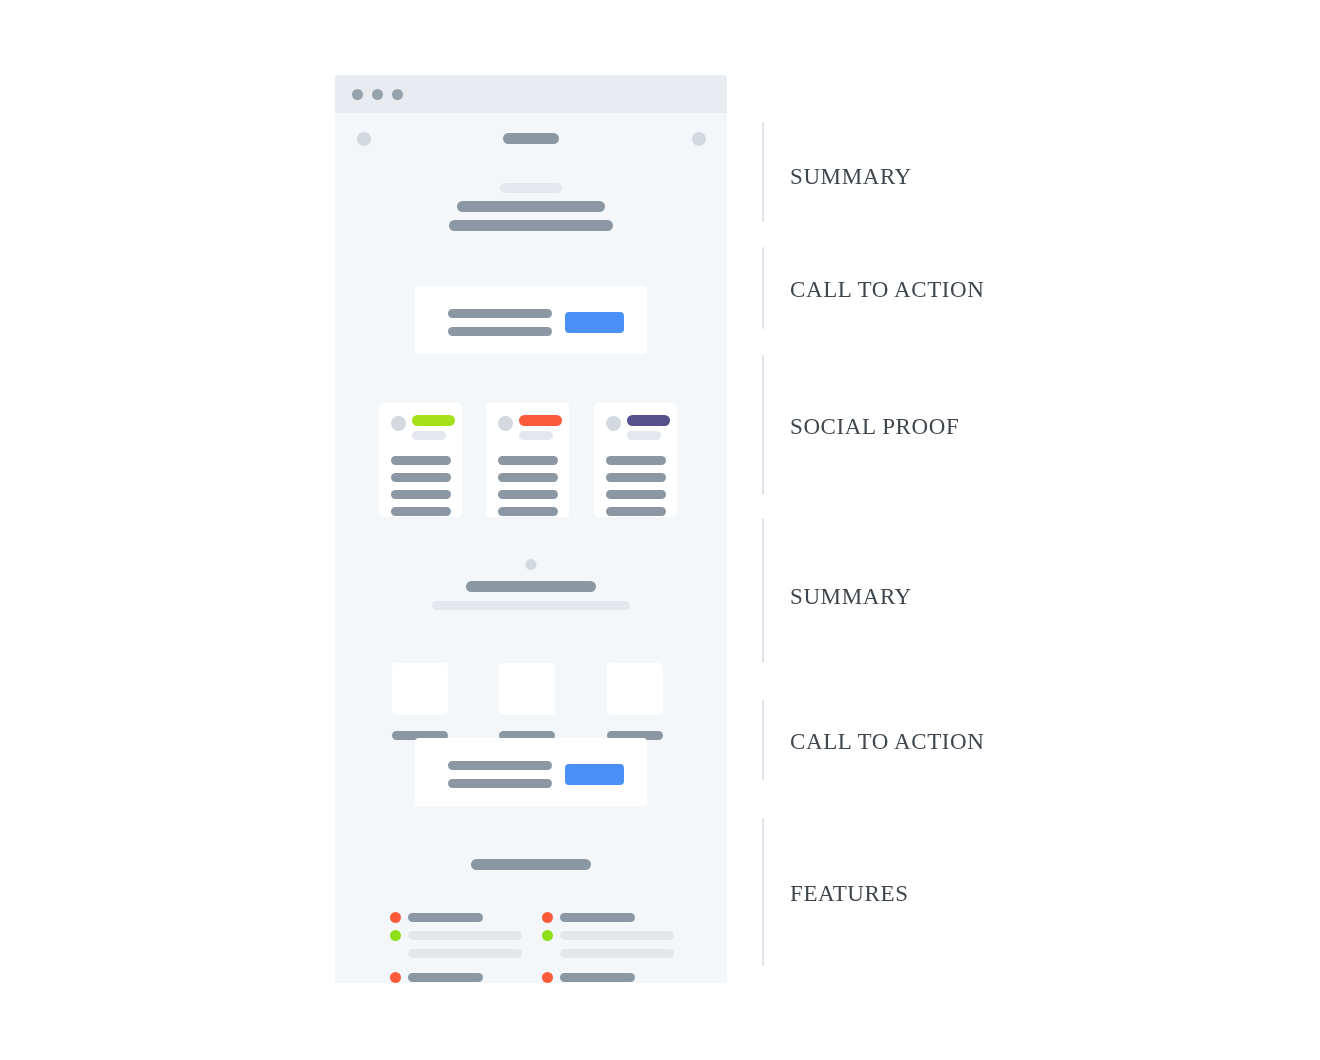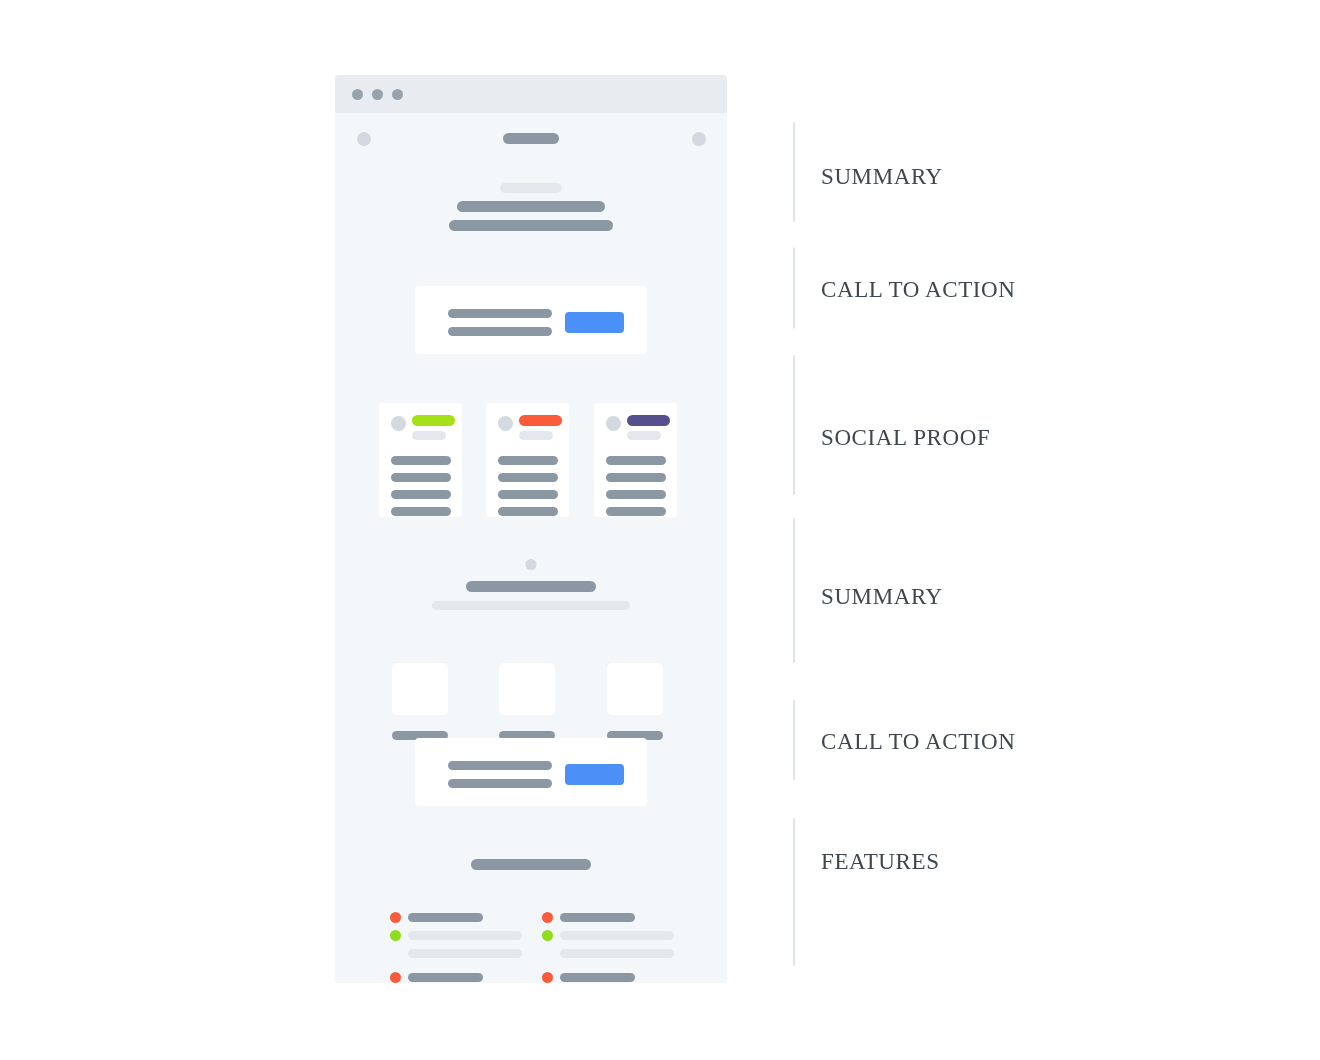--- a/index.html
+++ b/index.html
@@ -203,21 +203,20 @@
   .fbar.sub  { width: 114px; background: #e4e8ec; }
   .feature-row + .feature-row { margin-top: 5px; }
 
   
   .annotations {
     position: absolute;
     left: 762px;
     top: 0;
     width: 520px;
     height: 1060px;
-    margin-left: 31px;
   }
   .anno-rule {
     position: absolute;
     left: 0;
     top: 0;
     width: 2px;
     background: #dfe4ea;
     border-radius: 1px;
   }
   .anno-label {
@@ -382,26 +381,26 @@
 
   <div class="annotations">
 
     <div class="anno-rule" style="top:122px;height:100px;"></div>
     <div class="anno-label" style="top:164px;">SUMMARY</div>
 
     <div class="anno-rule" style="top:247px;height:82px;"></div>
     <div class="anno-label" style="top:277px;">CALL TO ACTION</div>
 
     <div class="anno-rule" style="top:355px;height:140px;"></div>
-    <div class="anno-label" style="top:425px;">SOCIAL PROOF</div>
+    <div class="anno-label" style="top:414px;">SOCIAL PROOF</div>
 
     <div class="anno-rule" style="top:518px;height:145px;"></div>
     <div class="anno-label" style="top:584px;">SUMMARY</div>
 
     <div class="anno-rule" style="top:700px;height:80px;"></div>
     <div class="anno-label" style="top:729px;">CALL TO ACTION</div>
 
     <div class="anno-rule" style="top:818px;height:148px;"></div>
-    <div class="anno-label" style="top:849px;">FEATURES</div>
+    <div class="anno-label" style="top:881px;">FEATURES</div>
 
   </div>
 
 </div>
 
 </body></html>

